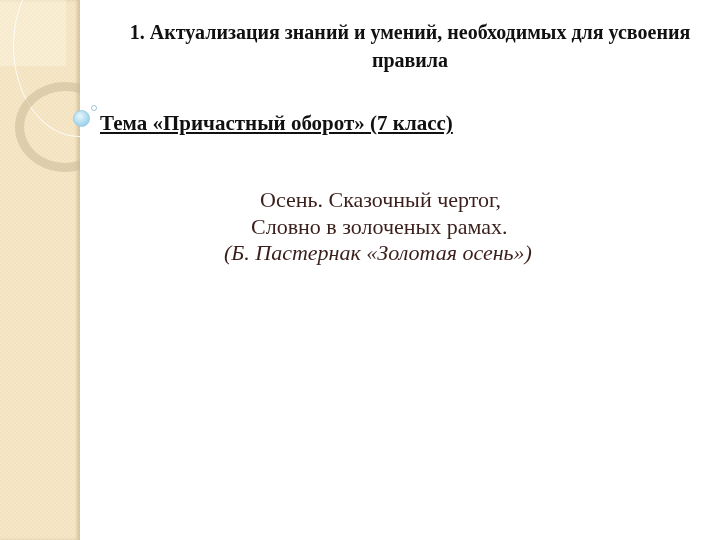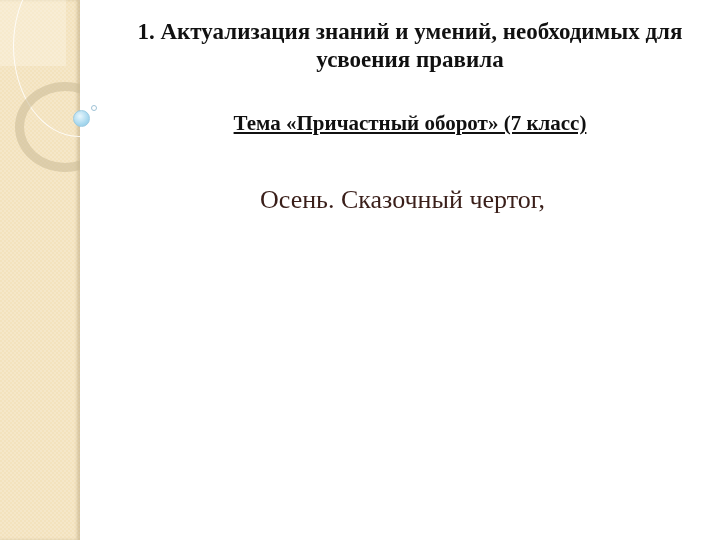--- a/index.html
+++ b/index.html
@@ -13,24 +13,24 @@
     background-size:4px 4px; background-position:0 0, 2px 2px;
     box-shadow: inset -3px 0 3px rgba(160,140,100,0.35);
   }
   .sidebar-top { position:absolute; left:0; top:0; width:66px; height:66px; background:rgba(255,250,235,0.35); }
   .deco { position:absolute; left:0; top:0; width:80px; height:200px; overflow:hidden; }
   .arc1 { position:absolute; left:13px; top:-45px; width:130px; height:180px; border-radius:50%; border:1.5px solid rgba(255,255,255,0.85); }
   .ring { position:absolute; left:15px; top:82px; width:100px; height:90px; border-radius:50%; border:9px solid rgba(200,185,150,0.55); box-sizing:border-box; }
   .bubble { position:absolute; left:73px; top:110px; width:17px; height:17px; border-radius:50%;
     background:radial-gradient(circle at 40% 35%, #e8f6fc, #a9d9ef 60%, #8ec7e3); border:1px solid #9ccbe2; box-sizing:border-box; }
   .bubble-small { position:absolute; left:91px; top:105px; width:6px; height:6px; border-radius:50%; border:1px solid #9fc3d6; background:#fff; box-sizing:border-box; }
-  .title { position:absolute; left:100px; top:18px; width:620px; text-align:center; font-weight:bold; font-size:23px; line-height:28px; color:#111; }
-  .subtitle { position:absolute; left:100px; top:109px; width:620px; text-align:center; font-weight:bold; font-size:21px; line-height:28px; color:#111; }
+  .title { position:absolute; left:100px; top:18px; width:620px; text-align:center; font-weight:bold; font-size:20px; line-height:28px; color:#111; }
+  .subtitle { position:absolute; left:100px; top:109px; width:620px; font-weight:bold; font-size:21px; line-height:28px; color:#111; }
   .subtitle span { text-decoration:underline; }
-  .poem { position:absolute; left:200px; top:187px; width:400px; color:#3a1f1a; font-size:26px; line-height:26.5px; }
+  .poem { position:absolute; left:200px; top:187px; width:400px; color:#3a1f1a; font-size:22px; line-height:26.5px; }
   .poem div { white-space:pre; }
   .l0 { padding-left:60px; }
   .l1 { padding-left:58px; }
   .l2 { padding-left:83px; }
   .l3 { padding-left:82px; }
   .l4 { padding-left:95px; }
   .l5 { padding-left:41px; }
   .l6 { padding-left:57px; }
   .l7 { padding-left:51px; }
   .l8 { padding-left:24px; font-style:italic; }
@@ -46,13 +46,15 @@
   </div>
 </div>
 <div class="bubble"></div>
 <div class="bubble-small"></div>
 
 <div class="title">1. Актуализация  знаний и умений,  необходимых для усвоения правила</div>
 <div class="subtitle"><span>Тема «Причастный  оборот» (7 класс)</span></div>
 
 <div class="poem">
   <div class="l0">Осень. Сказочный чертог,</div>
+  <div class="l7">Словно в золоченых рамах.</div>
+  <div class="l8">(Б. Пастернак «Золотая осень»)</div>
 </div>
 
 </body></html>

